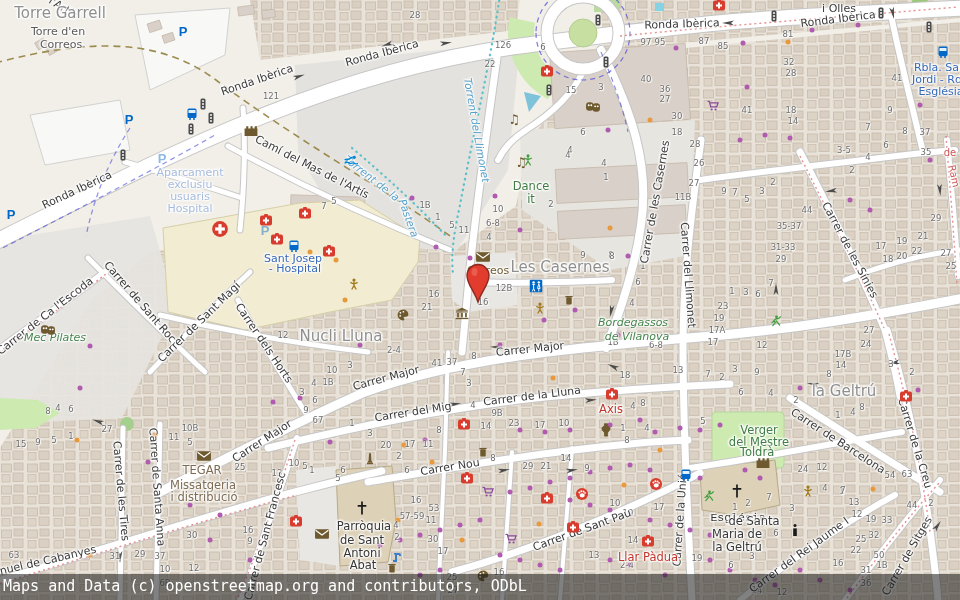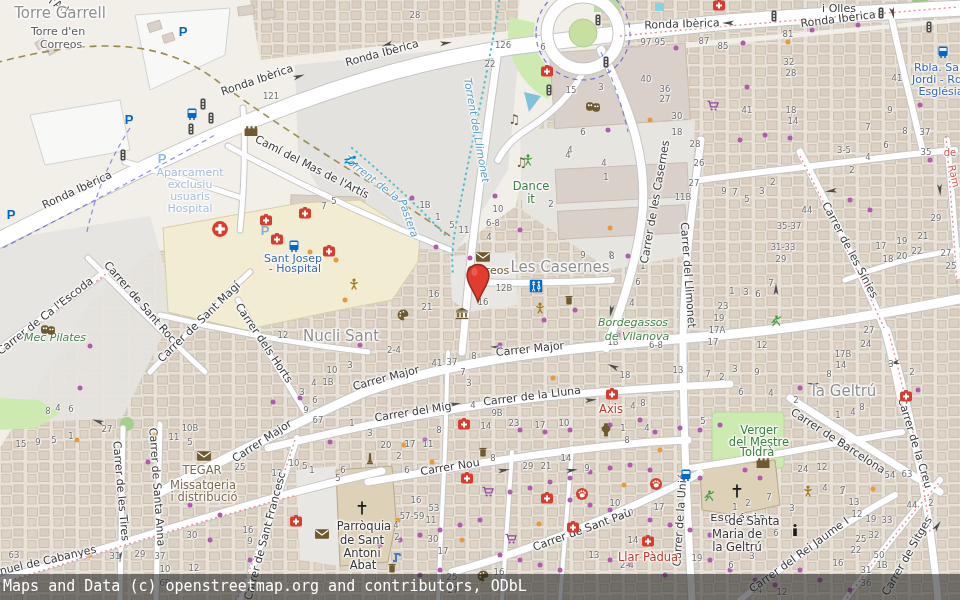--- a/index.html
+++ b/index.html
@@ -252,21 +252,21 @@
     <div class="lbl" style="left: 838px; top: 441px; transform: translate(-50%, -50%) rotate(33deg);">Carrer de Barcelona</div>
     <div class="lbl" style="left: 915px; top: 443px; transform: translate(-50%, -50%) rotate(73deg);">Carrer de la Creu</div>
     <div class="lbl" style="left: 907px; top: 556px; transform: translate(-50%, -50%) rotate(-60deg);">Carrer de Sitges</div>
     <div class="lbl" style="left: 799px; top: 555px; transform: translate(-50%, -50%) rotate(-36deg);">Carrer del Rei Jaume I</div>
     <div class="lbl" style="left: 680px; top: 520px; transform: translate(-50%, -50%) rotate(-86deg);">Carrer de la Unió</div>
     <div class="lbl" style="left: 63px; top: 8px; transform: translate(-50%, -50%) rotate(33deg);">l'Artís</div>
     <div class="lbl water" style="left: 477px; top: 130px; transform: translate(-50%, -50%) rotate(80deg);">Torrent del Llimonet</div>
     <div class="lbl water" style="left: 372px; top: 178px; transform: translate(-50%, -50%) rotate(38deg);">Torrent de la</div>
     <div class="lbl water" style="left: 409px; top: 218px; transform: translate(-50%, -50%) rotate(70deg);">Pastera</div>
     <div class="lbl pl" style="left: 60px; top: 13px; transform: translate(-50%, -50%);">Torre Garrell</div>
-    <div class="lbl pl" style="left: 341px; top: 336px; transform: translate(-50%, -50%);">Nucli Sant</div>
+    <div class="lbl pl" style="left: 341px; top: 336px; transform: translate(-50%, -50%);">Nucli Lluna</div>
     <div class="lbl pl" style="left: 560px; top: 267px; transform: translate(-50%, -50%);">Les Casernes</div>
     <div class="lbl pl" style="left: 844px; top: 391px; transform: translate(-50%, -50%);">la Geltrú</div>
     <div class="lbl pls" style="left: 58px; top: 31px; transform: translate(-50%, -50%);">Torre d'en</div>
     <div class="lbl pls" style="left: 61px; top: 44px; transform: translate(-50%, -50%);">Correos</div>
     <div class="lbl blue" style="left: 293px; top: 258px; transform: translate(-50%, -50%);">Sant Josep</div>
     <div class="lbl blue" style="left: 295px; top: 268px; transform: translate(-50%, -50%);">- Hospital</div>
     <div class="lbl blue" style="left: 940px; top: 67px; transform: translate(-50%, -50%);">Rbla. San</div>
     <div class="lbl blue" style="left: 937px; top: 79px; transform: translate(-50%, -50%);">Jordi - Rd</div>
     <div class="lbl blue" style="left: 941px; top: 91px; transform: translate(-50%, -50%);">Església</div>
     <div class="lbl fblue" style="left: 190px; top: 172px; transform: translate(-50%, -50%);">Aparcament</div>

